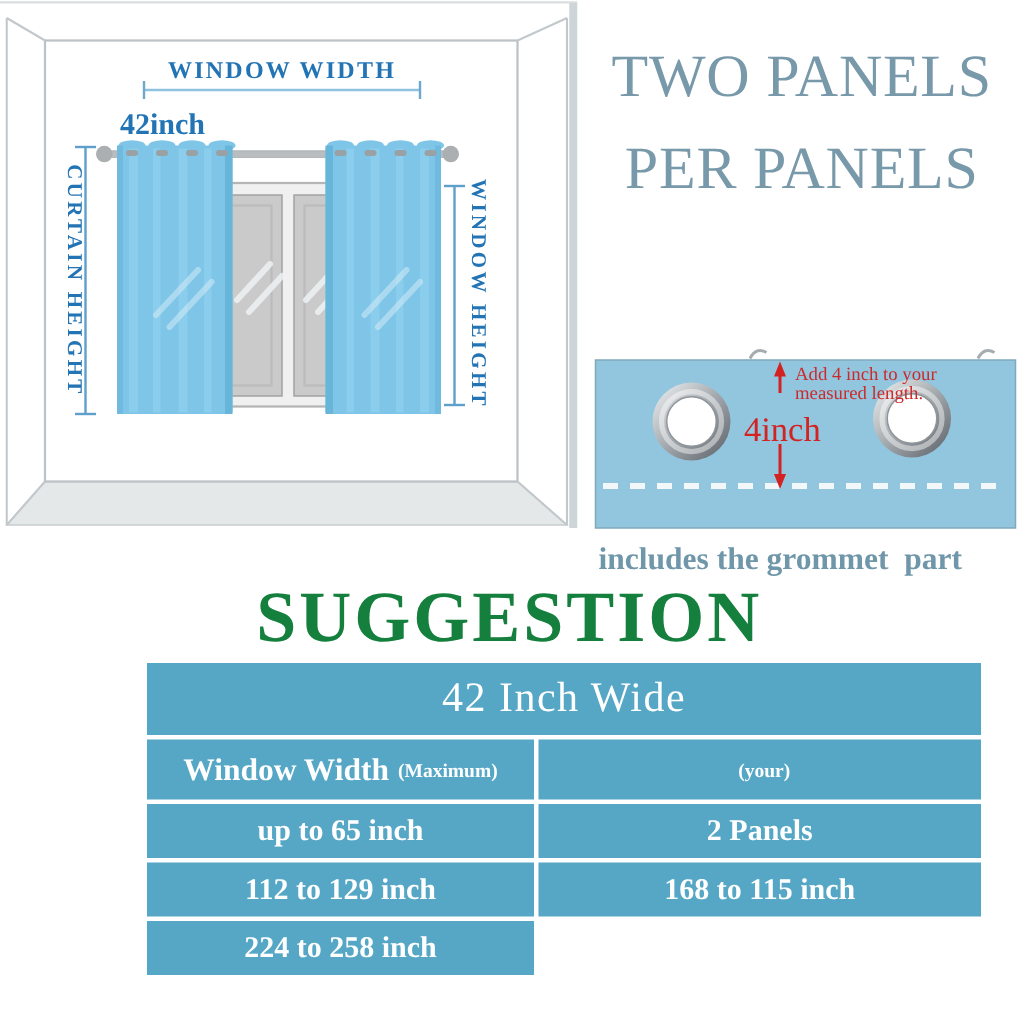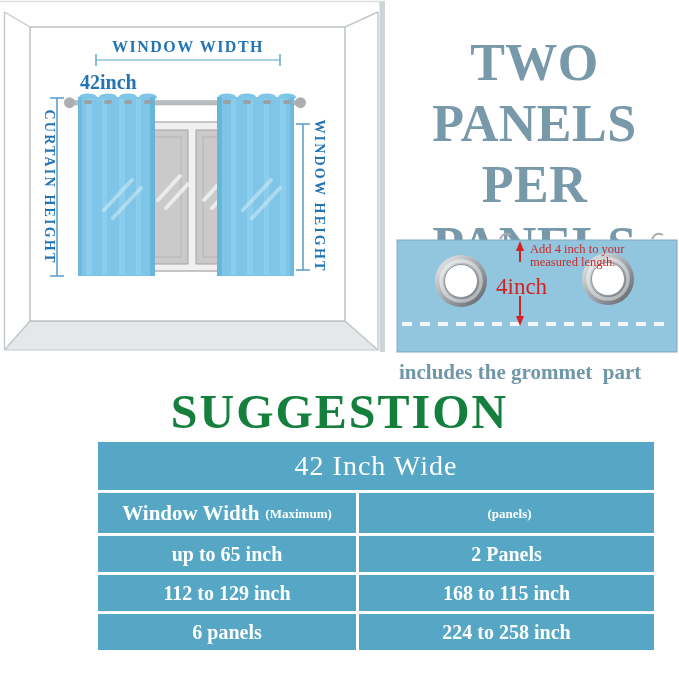--- a/index.html
+++ b/index.html
@@ -5,21 +5,21 @@
   html,body{margin:0;padding:0;}
   body{
     width:679px;height:687px;position:relative;background:#ffffff;overflow:hidden;
     font-family:"Liberation Serif","DejaVu Serif",serif;
   }
   svg text{font-family:"Liberation Serif","DejaVu Serif",serif;}
 
   
   .right-col{position:absolute;left:390px;top:0;width:289px;height:360px;}
   .headline{position:absolute;top:20px;left:0;width:100%;text-align:center;
-    color:#7899aa;font-weight:bold;font-size:52px;line-height:61px;letter-spacing:0.5px;margin-top:12px;}
+    color:#7899aa;font-weight:normal;font-size:40px;line-height:61px;letter-spacing:0.5px;}
   .note{position:absolute;top:158px;left:9px;width:280px;color:#6f96a9;font-weight:bold;
     font-size:21px;line-height:39px;white-space:pre-wrap;}
   .grommet-svg{position:absolute;top:226px;left:0;}
 
   
   .suggestion-title{position:absolute;left:0;top:384px;width:679px;text-align:center;
     color:#15803d;font-weight:bold;font-size:48px;letter-spacing:2px;}
   .sg-table{position:absolute;left:66px;top:442px;width:556px;
     display:grid;grid-template-columns:258px 295px;grid-template-rows:48px 40px 36px 36px 36px 28px;
     gap:3px;padding-left:32px;}
@@ -198,22 +198,21 @@
 <div class="suggestion-title">SUGGESTION</div>
 
 <div class="sg-table">
   <div class="cell t-head">42 Inch Wide</div>
 
   <div class="cell t-colhead">
     <span>Window Width</span>
     <span class="sub">(Maximum)</span>
   </div>
   <div class="cell t-colhead">
-    <span class="sub">(panels)</span>
+    <span class="sub">(your)</span>
   </div>
 
   <div class="cell t-data">up to 65 inch</div>
   <div class="cell t-data">2 Panels</div>
   <div class="cell t-data">112 to 129 inch</div>
   <div class="cell t-data">168 to 115 inch</div>
-  <div class="cell t-data">6 panels</div>
   <div class="cell t-data">224 to 258 inch</div>
 </div>
 
 </body></html>

